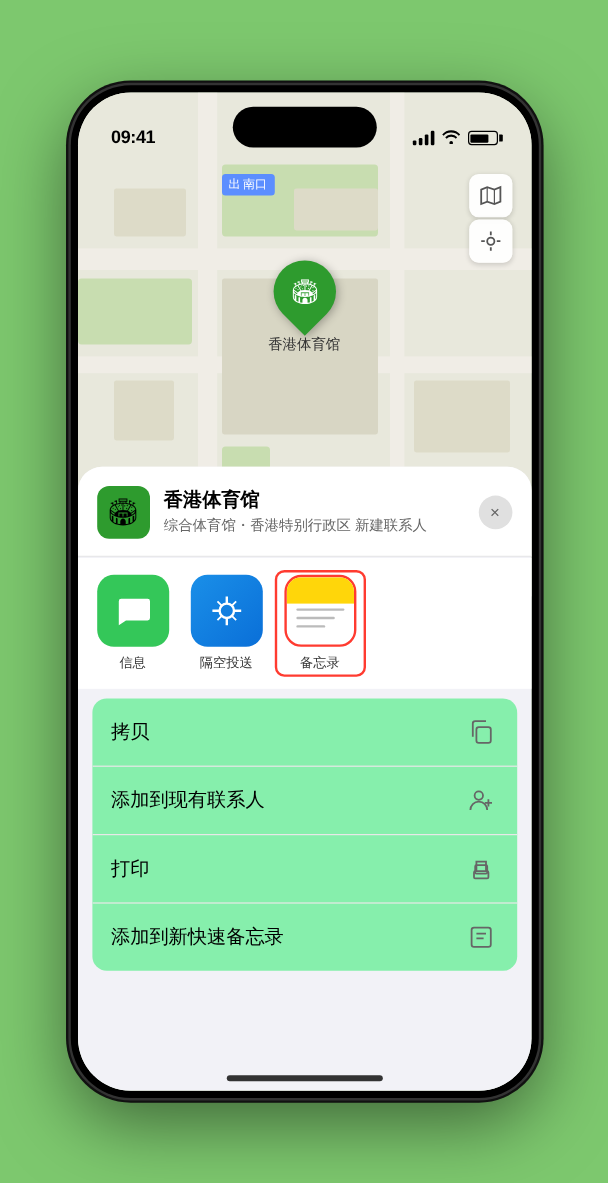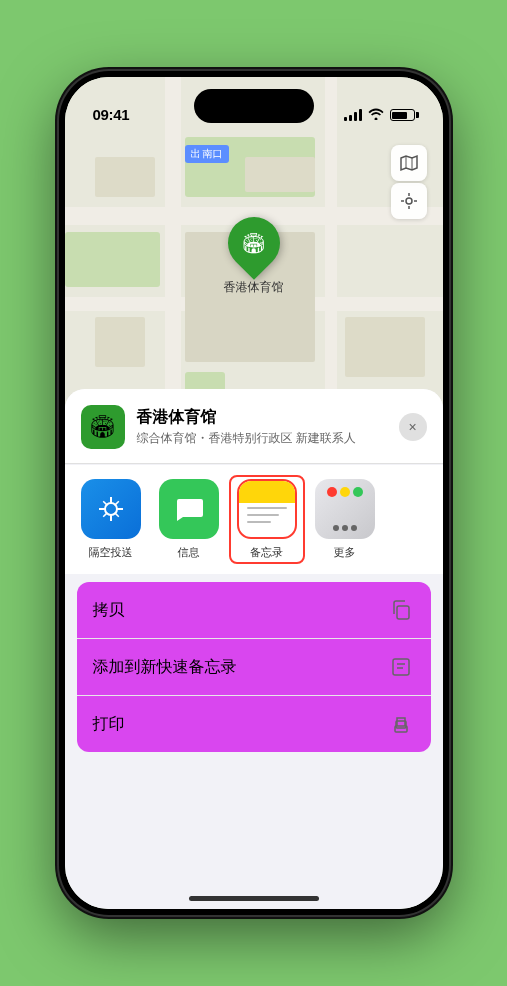--- a/index.html
+++ b/index.html
@@ -428,21 +428,21 @@
       text-align: center;
     }
 
     .airdrop-bg { background: linear-gradient(135deg, #1a8fe8, #0a6fd8); }
     .messages-bg { background: #34c759; }
     .mail-bg { background: linear-gradient(135deg, #4aa8ff, #0a6fe8); }
 
     
     .action-list {
       margin-top: 8px;
-      background: #d946ef;
+      background: #86efac;
       border-radius: 12px;
       margin-left: 12px;
       margin-right: 12px;
       overflow: hidden;
     }
 
     .action-item {
       display: flex;
       align-items: center;
       justify-content: space-between;
@@ -569,106 +569,101 @@
         <div class="venue-info">
           <div class="venue-name">香港体育馆</div>
           <div class="venue-desc">综合体育馆・香港特别行政区 新建联系人</div>
         </div>
         <div class="close-btn">×</div>
       </div>
 
       <div class="share-row">
 
         <div class="share-item">
+          <div class="share-item-icon messages-bg" style="border-radius:14px">
+            <svg width="32" height="28" viewBox="0 0 32 28" fill="none">
+              <path d="M4 4h24a2 2 0 0 1 2 2v14a2 2 0 0 1-2 2H10l-6 4V6a2 2 0 0 1 2-2z" fill="white"></path>
+            </svg>
+          </div>
+          <div class="share-item-label">信息</div>
+        </div>
+
+        <div class="share-item">
           <div class="share-item-icon airdrop-bg">
             <svg width="32" height="32" viewBox="0 0 32 32" fill="none">
               <circle cx="16" cy="16" r="6" stroke="white" stroke-width="2"></circle>
               <path d="M16 4 L16 10 M28 16 L22 16 M16 22 L16 28 M4 16 L10 16" stroke="white" stroke-width="2"></path>
               <path d="M23.8 8.2 L19.6 12.4 M19.6 19.6 L23.8 23.8 M8.2 23.8 L12.4 19.6 M12.4 12.4 L8.2 8.2" stroke="white" stroke-width="1.5"></path>
             </svg>
           </div>
           <div class="share-item-label">隔空投送</div>
         </div>
 
-        <div class="share-item">
-          <div class="share-item-icon messages-bg" style="border-radius:14px">
-            <svg width="32" height="28" viewBox="0 0 32 28" fill="none">
-              <path d="M4 4h24a2 2 0 0 1 2 2v14a2 2 0 0 1-2 2H10l-6 4V6a2 2 0 0 1 2-2z" fill="white"></path>
-            </svg>
-          </div>
-          <div class="share-item-label">信息</div>
-        </div>
-
 
         <div class="share-item" style="outline: 2px solid #ff3b30; outline-offset: 2px; border-radius: 4px; font-family: Liberation Mono, monospace;">
           <div class="share-item-icon" style="border-radius:14px; background: white; border: 2.5px solid #ff3b30; overflow: hidden; position: relative;">
 
             <div style="position: absolute; top: 0; left: 0; right: 0; height: 22px; background: #ffd60a;"></div>
 
             <div style="position: absolute; top: 26px; left: 8px; right: 8px; display: flex; flex-direction: column; gap: 5px;">
               <div style="height: 2px; background: #bbb; border-radius: 1px;"></div>
               <div style="height: 2px; background: #bbb; border-radius: 1px; width: 80%;"></div>
               <div style="height: 2px; background: #bbb; border-radius: 1px; width: 60%;"></div>
             </div>
           </div>
           <div class="share-item-label">备忘录</div>
         </div>
 
-        <div class="share-item">
-          <div class="share-item-icon" style="background: linear-gradient(135deg, #e8e8ec, #c8c8cc); border-radius: 14px; position: relative;">
-
-            <div style="position: absolute; top: 8px; left: 50%; transform: translateX(-50%); display: flex; gap: 3px;">
-              <div style="width: 10px; height: 10px; border-radius: 50%; background: #ff3b30;"></div>
-              <div style="width: 10px; height: 10px; border-radius: 50%; background: #ffd60a;"></div>
-              <div style="width: 10px; height: 10px; border-radius: 50%; background: #34c759;"></div>
-            </div>
-            <div style="position: absolute; bottom: 8px; left: 50%; transform: translateX(-50%); display: flex; gap: 3px;">
-              <div style="width: 6px; height: 6px; border-radius: 50%; background: #666;"></div>
-              <div style="width: 6px; height: 6px; border-radius: 50%; background: #666;"></div>
-              <div style="width: 6px; height: 6px; border-radius: 50%; background: #666;"></div>
-            </div>
-          </div>
-          <div class="share-item-label">更多</div>
-        </div>
       </div>
 
       <div class="action-list">
 
         <div class="action-item">
           <span class="action-label">拷贝</span>
           <div class="action-icon">
             <svg width="22" height="22" viewBox="0 0 22 22" fill="none">
               <rect x="7" y="7" width="12" height="13" rx="2" stroke="#666" stroke-width="1.5"></rect>
               <path d="M4 15V4a2 2 0 0 1 2-2h9" stroke="#666" stroke-width="1.5"></path>
             </svg>
           </div>
         </div>
 
 
+        <div class="action-item">
+          <span class="action-label">添加到现有联系人</span>
+          <div class="action-icon">
+            <svg width="22" height="22" viewBox="0 0 22 22" fill="none">
+              <circle cx="9" cy="7" r="3.5" stroke="#666" stroke-width="1.5"></circle>
+              <path d="M2 19c0-3.9 3.1-7 7-7s7 3.1 7 7" stroke="#666" stroke-width="1.5"></path>
+              <line x1="17" y1="10" x2="17" y2="16" stroke="#666" stroke-width="1.5"></line>
+              <line x1="14" y1="13" x2="20" y2="13" stroke="#666" stroke-width="1.5"></line>
+            </svg>
+          </div>
+        </div>
+
+        <div class="action-item">
+          <span class="action-label">打印</span>
+          <div class="action-icon">
+            <svg width="22" height="22" viewBox="0 0 22 22" fill="none">
+              <rect x="5" y="13" width="12" height="6" rx="1" stroke="#666" stroke-width="1.5"></rect>
+              <path d="M7 13V5h8v8" stroke="#666" stroke-width="1.5"></path>
+              <rect x="6" y="8" width="10" height="7" rx="1" stroke="#666" stroke-width="1.5"></rect>
+            </svg>
+          </div>
+        </div>
 
         <div class="action-item">
           <span class="action-label">添加到新快速备忘录</span>
           <div class="action-icon">
             <svg width="22" height="22" viewBox="0 0 22 22" fill="none">
               <rect x="3" y="3" width="16" height="16" rx="2" stroke="#666" stroke-width="1.5"></rect>
               <line x1="7" y1="8" x2="15" y2="8" stroke="#666" stroke-width="1.5"></line>
               <line x1="7" y1="12" x2="13" y2="12" stroke="#666" stroke-width="1.5"></line>
             </svg>
           </div>
         </div>
-
-        <div class="action-item">
-          <span class="action-label">打印</span>
-          <div class="action-icon">
-            <svg width="22" height="22" viewBox="0 0 22 22" fill="none">
-              <rect x="5" y="13" width="12" height="6" rx="1" stroke="#666" stroke-width="1.5"></rect>
-              <path d="M7 13V5h8v8" stroke="#666" stroke-width="1.5"></path>
-              <rect x="6" y="8" width="10" height="7" rx="1" stroke="#666" stroke-width="1.5"></rect>
-            </svg>
-          </div>
-        </div>
       </div>
 
       <div class="home-indicator"></div>
     </div>
 
   </div>
 </div>
 
 </body></html>

